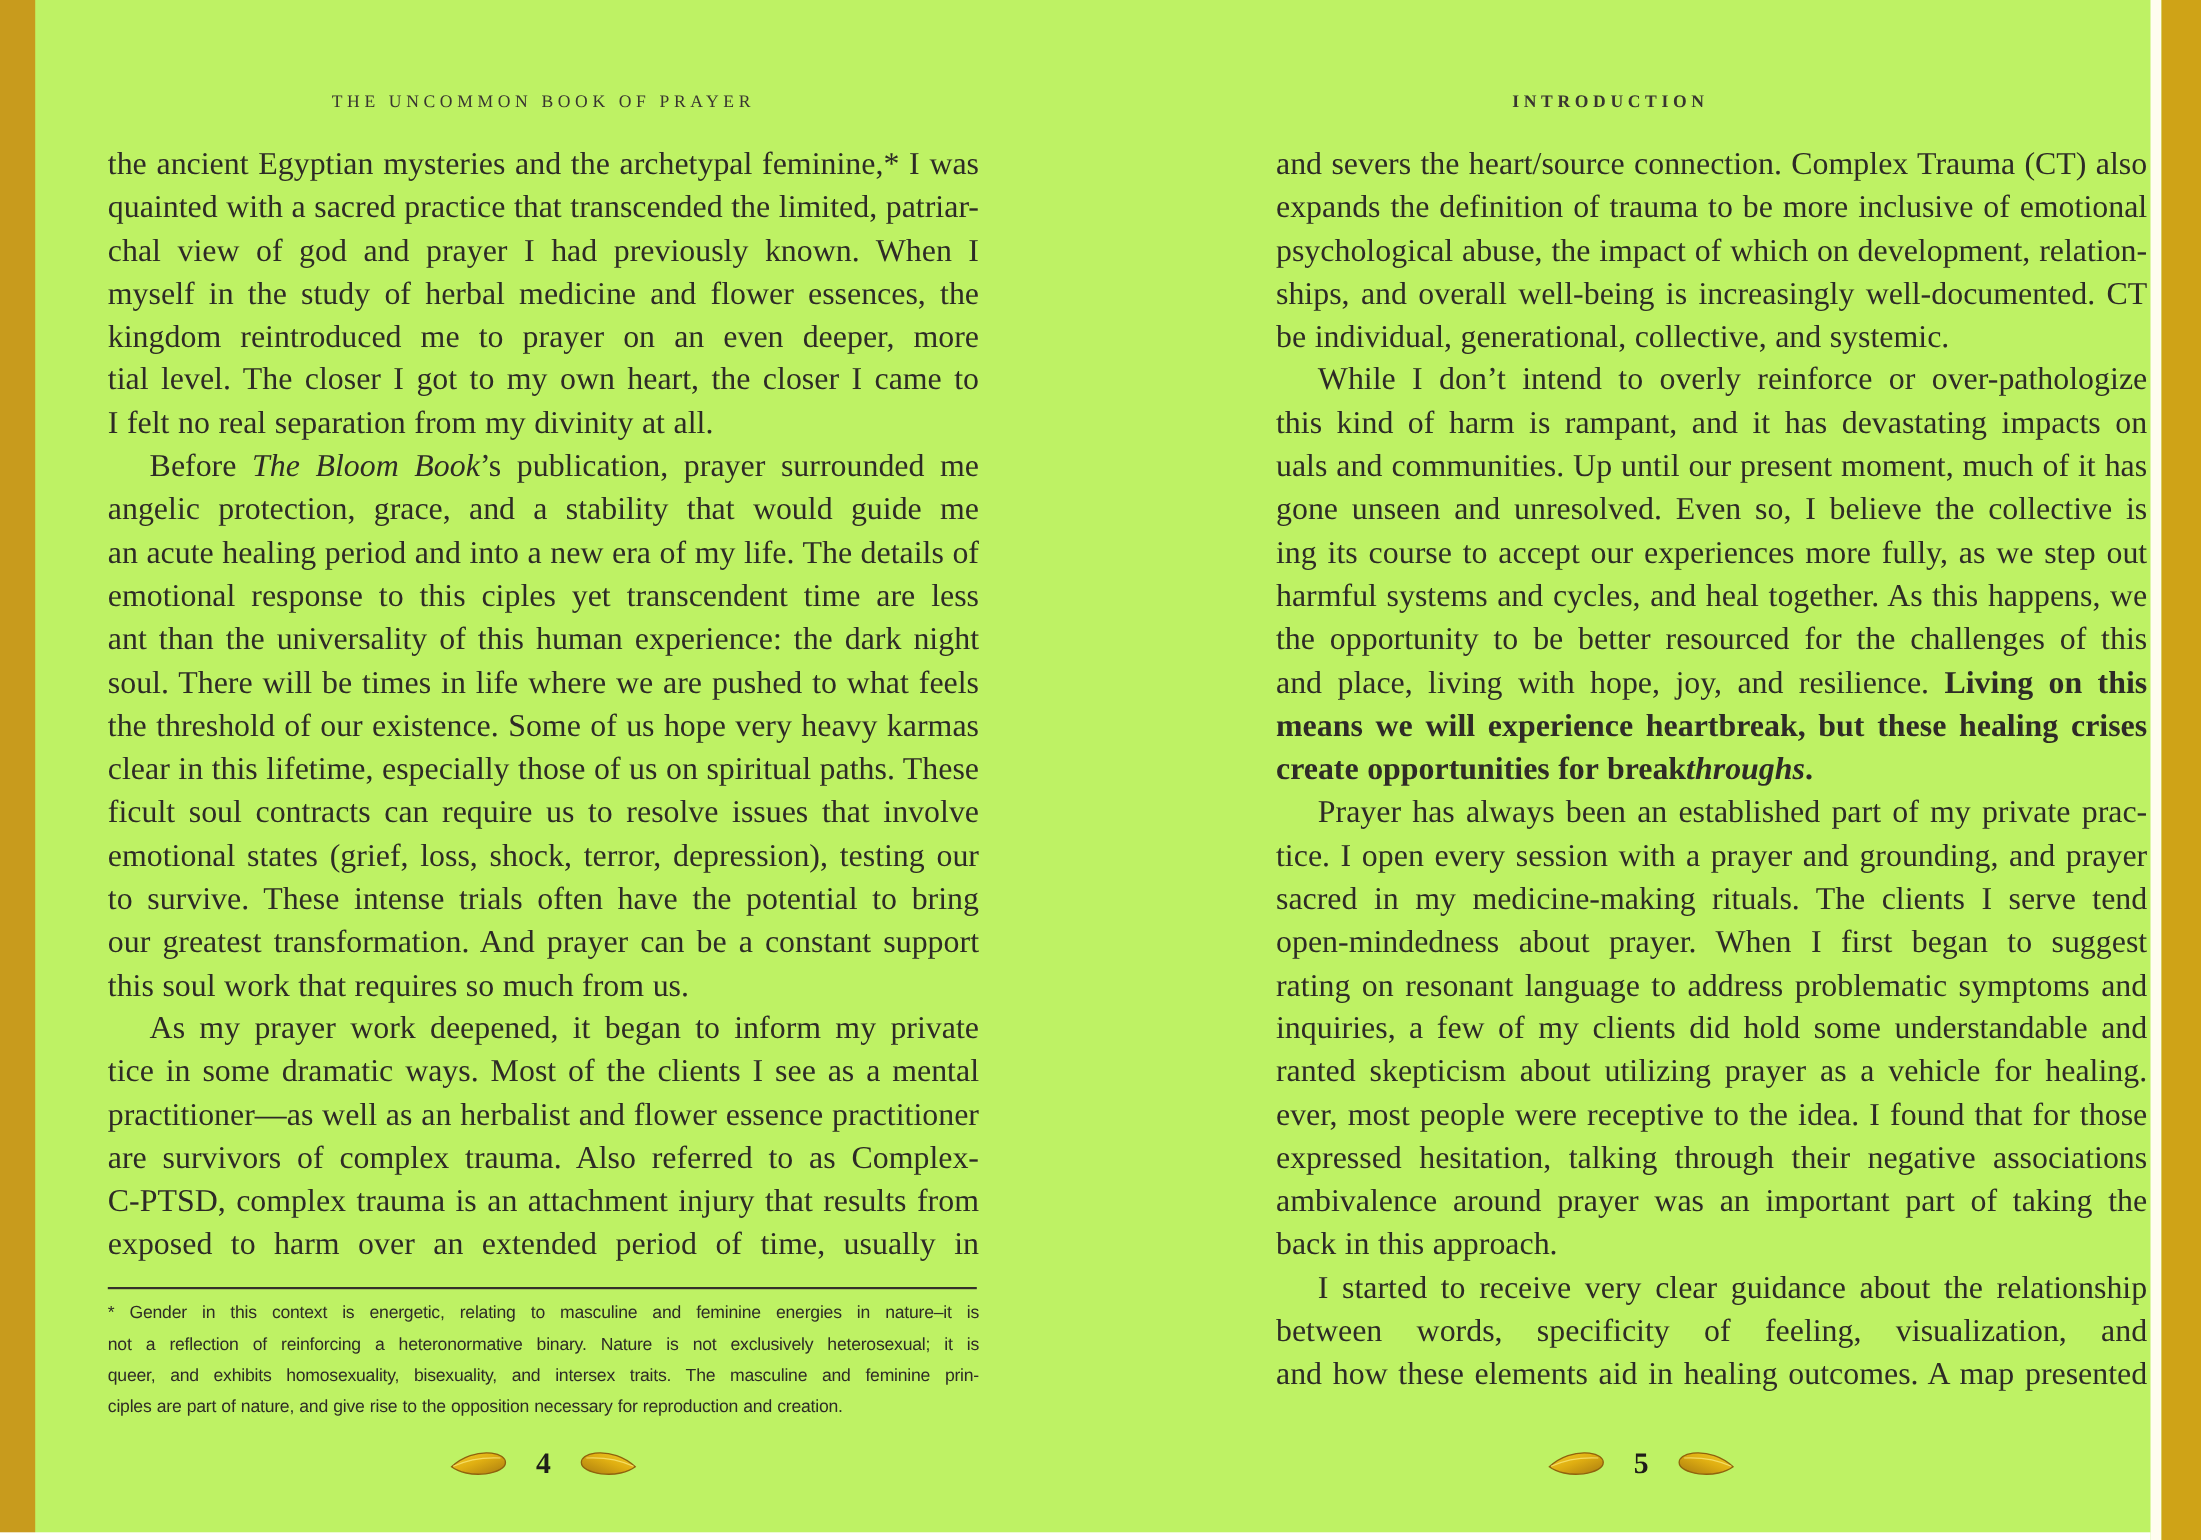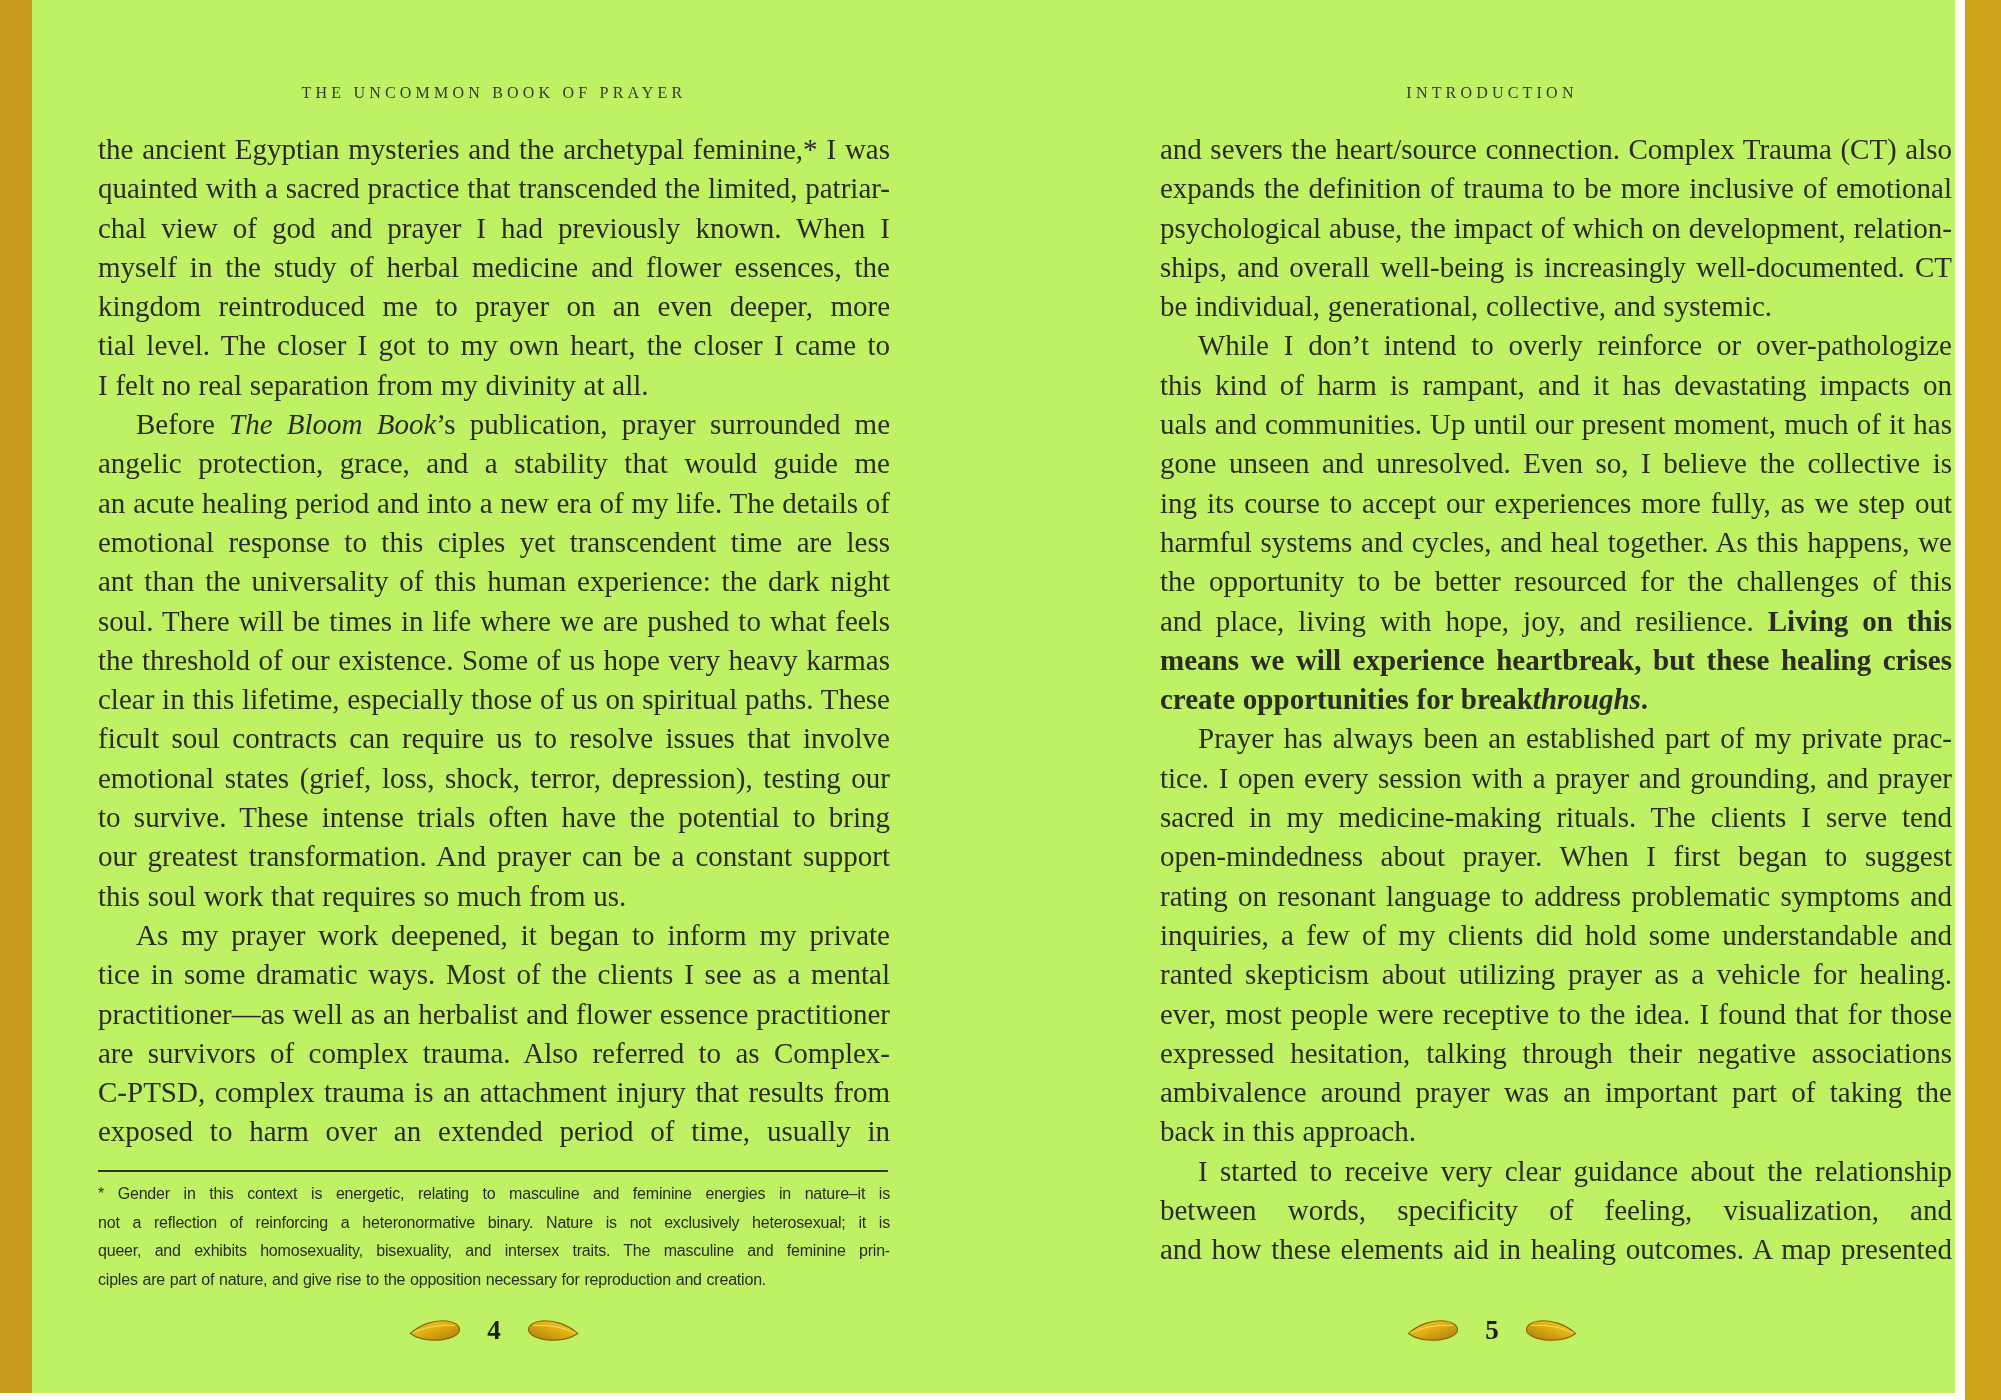--- a/index.html
+++ b/index.html
@@ -27,21 +27,21 @@
     top: 84px;
     width: 792px;
     text-align: center;
     font-size: 16px;
     letter-spacing: 4.2px;
     color: #393530;
     text-transform: uppercase;
     white-space: nowrap;
   }
   .left-head  { left: 98px; }
-  .right-head { left: 1096px; }
+  .right-head { left: 1068px; font-weight: bold; }
 
   
   .body-col { position: absolute; top: 130px; width: 792px; }
   .left-col  { left: 98px; }
   .right-col { left: 1160px; }
 
   .line {
     font-size: 29px;
     line-height: 39.3px;
     height: 39.3px;

